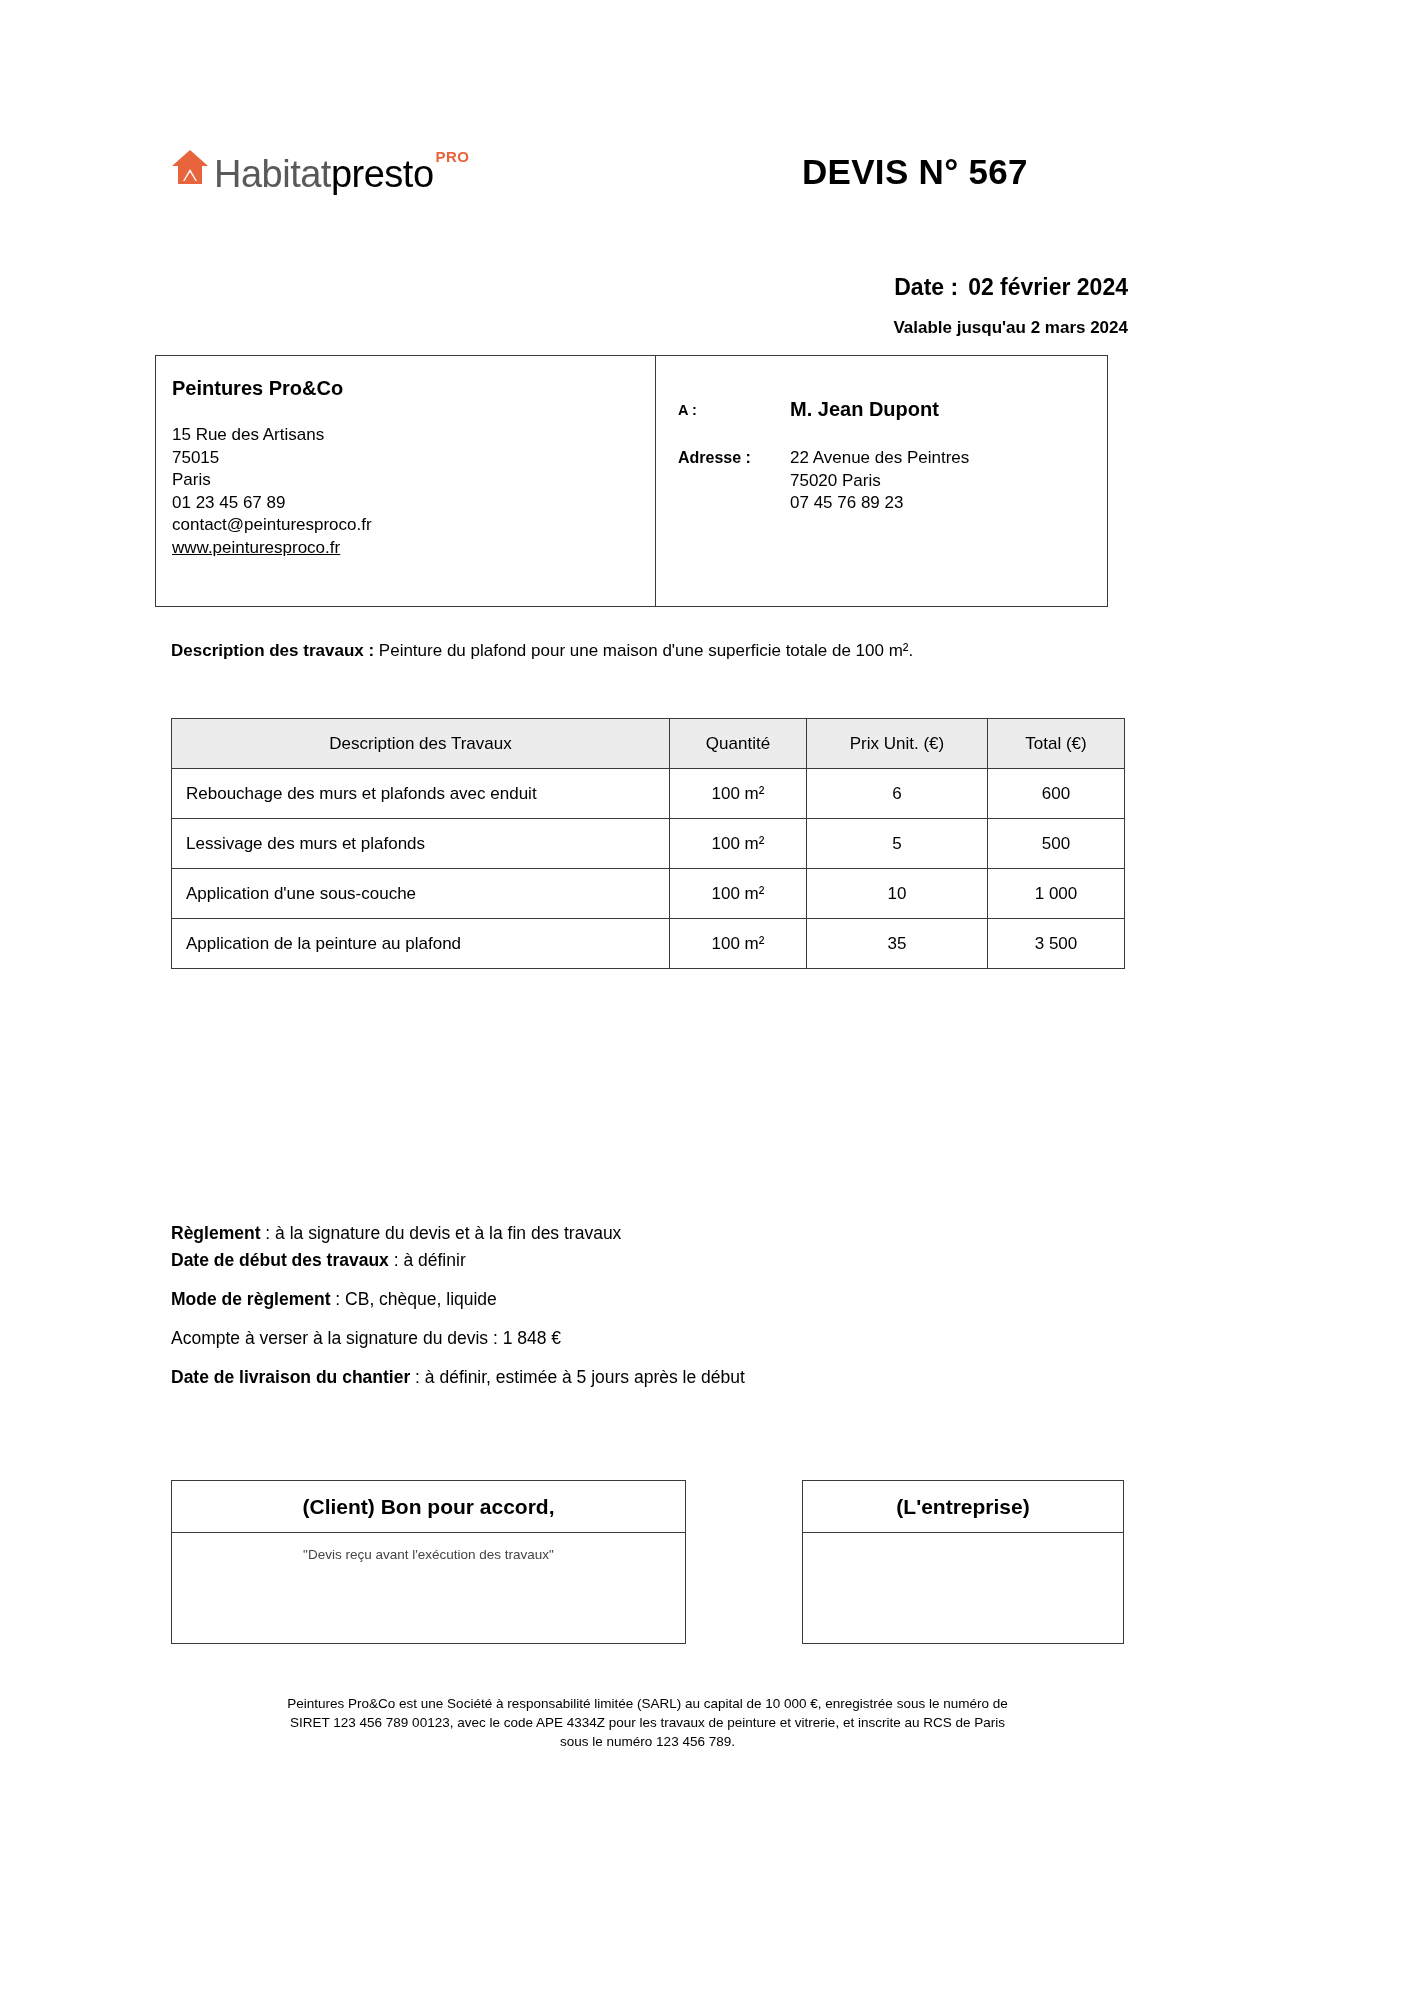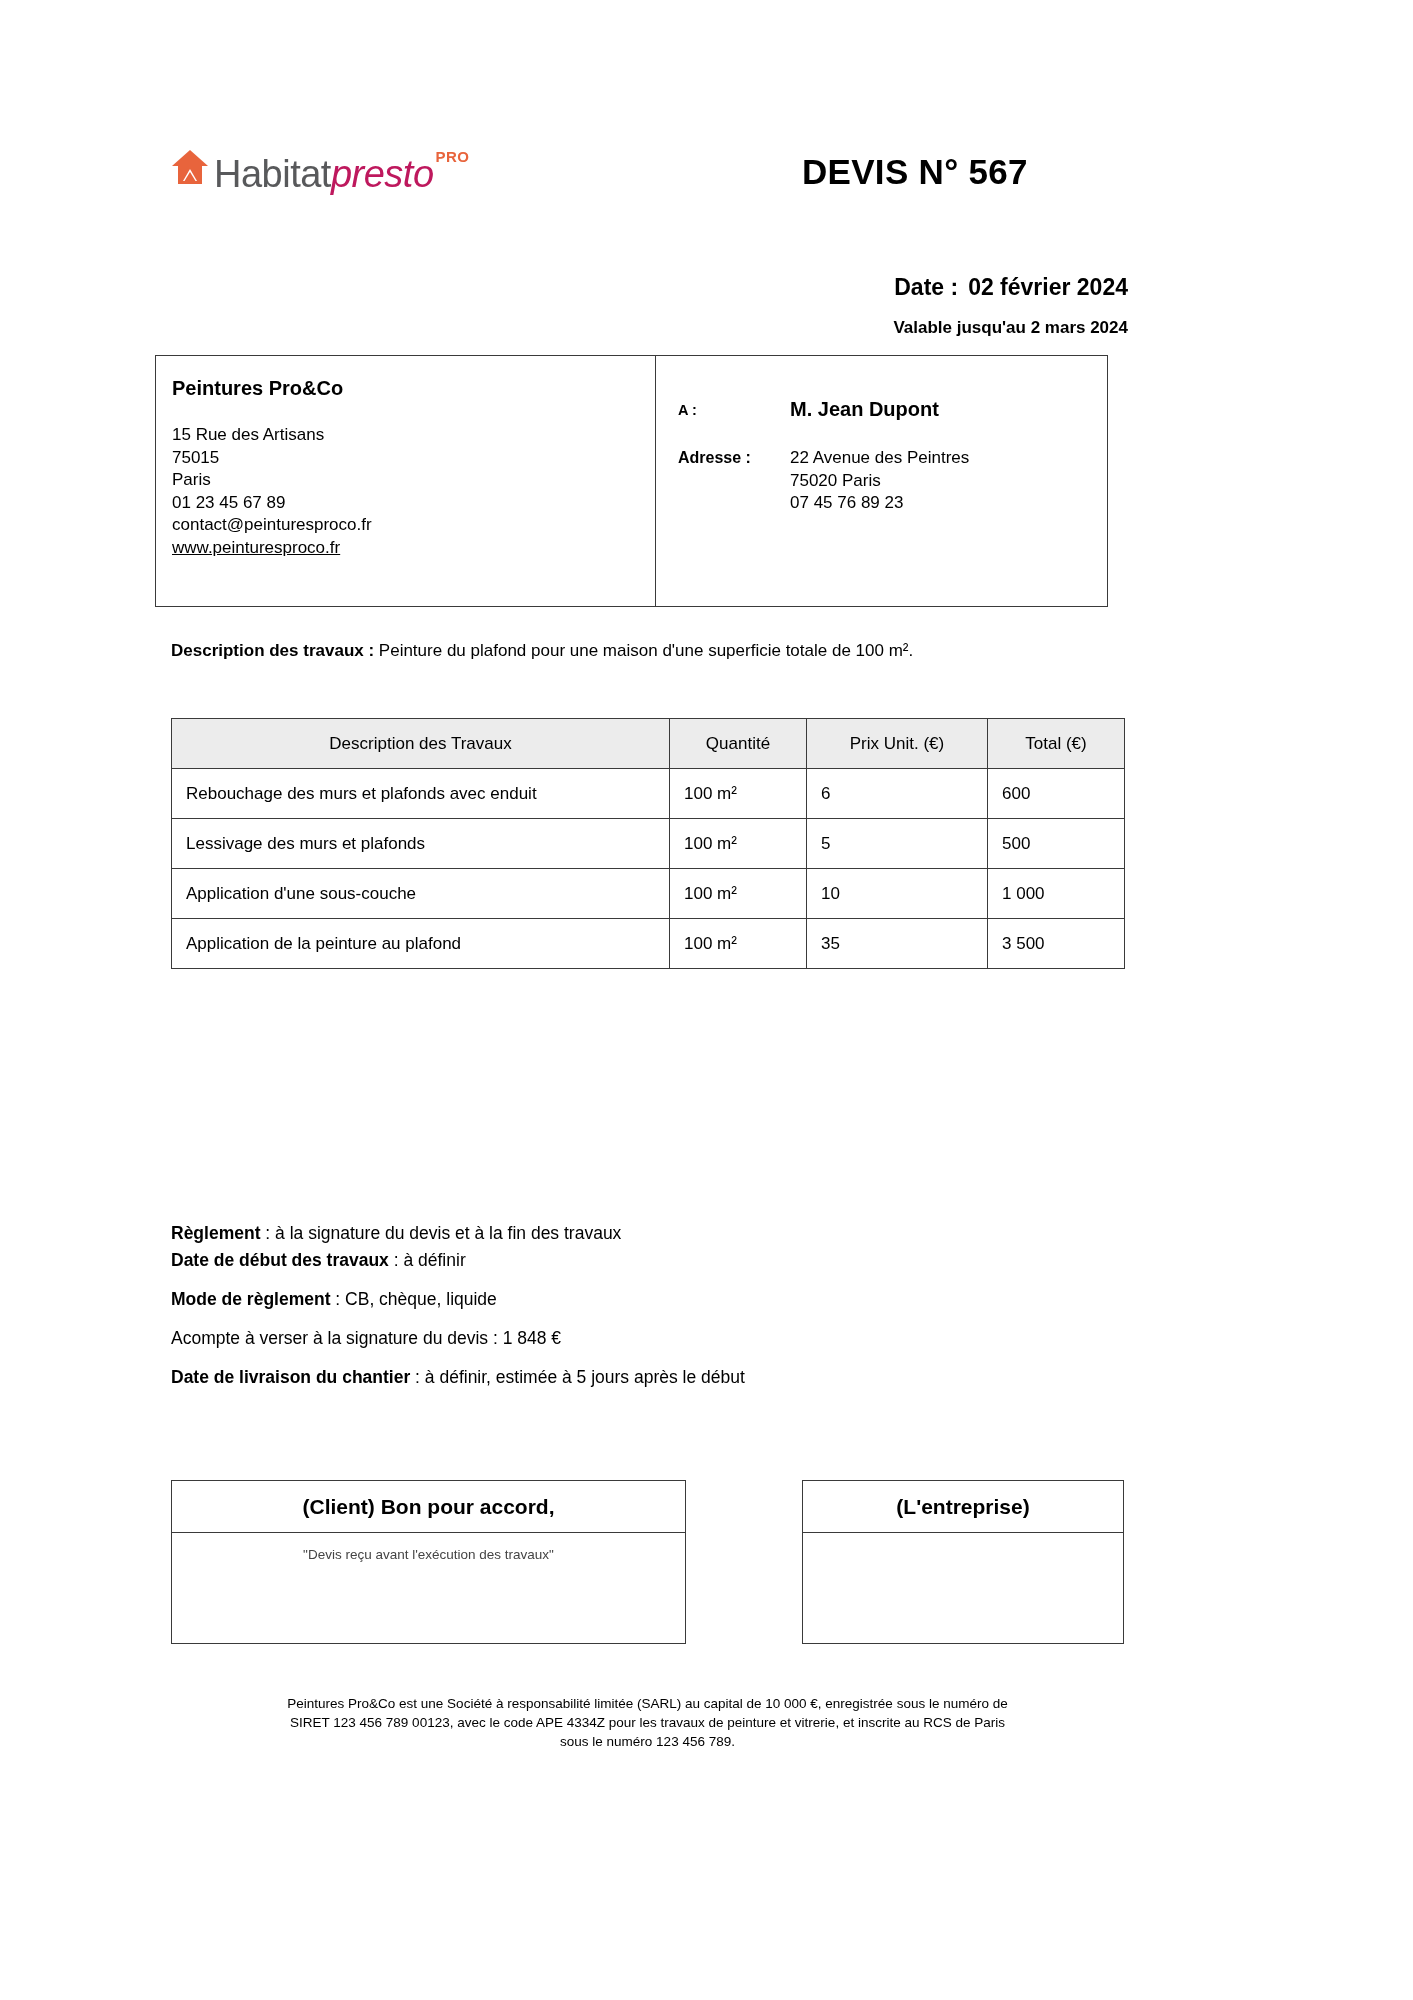--- a/index.html
+++ b/index.html
@@ -39,21 +39,21 @@
     flex: none;
   }
   .logo-word {
     font-size: 38px;
     line-height: 40px;
     letter-spacing: -0.5px;
     font-weight: 400;
     white-space: nowrap;
   }
   .logo-habitat { color: #58595b; }
-  .logo-presto  { color: #be185d; font-style: italic; }
+  .logo-presto  { color: #000000; }
   .logo-pro {
     color: #e8643c;
     font-size: 15px;
     font-weight: 700;
     letter-spacing: 0.5px;
     vertical-align: super;
     position: relative;
     top: -11px;
     left: 2px;
   }
@@ -175,21 +175,21 @@
   .items thead th {
     background: #ececec;
     text-align: center;
     height: 50px;
   }
   .items col.c1 { width: 498px; }
   .items col.c2 { width: 137px; }
   .items col.c3 { width: 181px; }
   .items col.c4 { width: 137px; }
   .items tbody td.desc { text-align: left; }
-  .items tbody td.num  { }
+  .items tbody td.num  { text-align: center; }
 
   
   .totals {
     position: absolute;
     left: 813px;
     top: 1010px;
     width: 311px;
     border-collapse: collapse;
     table-layout: fixed;
   }

